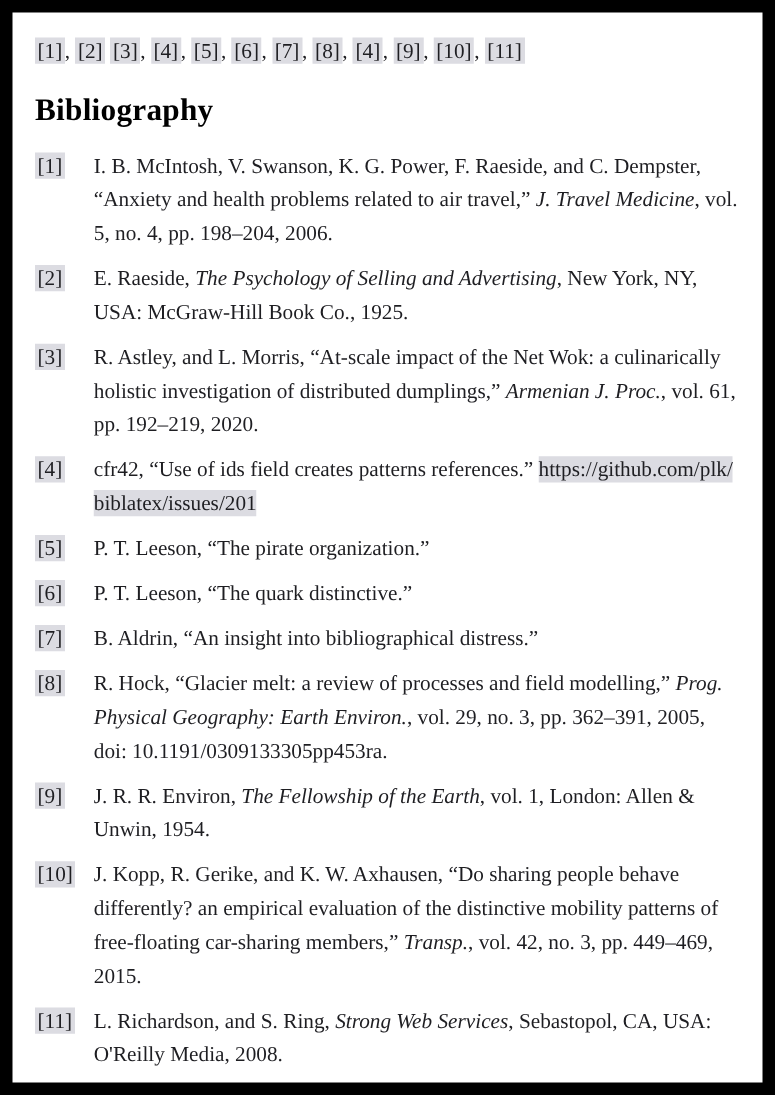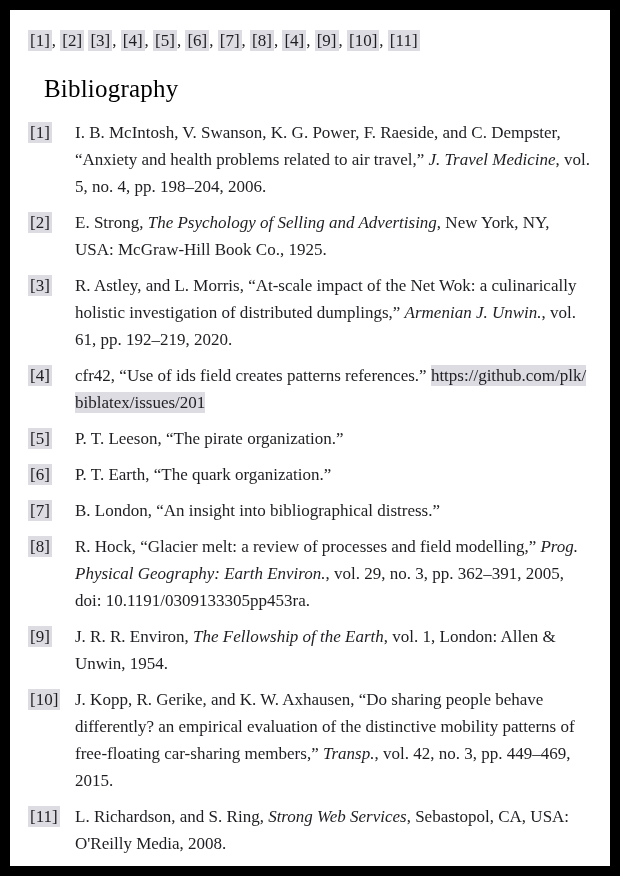--- a/index.html
+++ b/index.html
@@ -23,23 +23,23 @@
     line-height: 27px;
     white-space: nowrap;
   }
   .cite-link {
     background: var(--hl, #dcdce2);
     padding: 1px 2px;
   }
   h1.bib-heading {
     font-size: 25px;
     line-height: 29px;
-    font-weight: 400;
+    font-weight: 700;
     color: #000000;
-    margin: 20px 0 16px 16px;
+    margin: 20px 0 16px 0;
     letter-spacing: 0.2px;
   }
   .ref-list { }
   .ref-entry {
     display: flex;
     align-items: flex-start;
     font-size: 17px;
     line-height: 27px;
     margin-bottom: 9px;
   }
@@ -63,41 +63,41 @@
 <div class="page">
   <p class="citation-line"><span class="cite-link">[1]</span>, <span class="cite-link">[2]</span> <span class="cite-link">[3]</span>, <span class="cite-link">[4]</span>, <span class="cite-link">[5]</span>, <span class="cite-link">[6]</span>, <span class="cite-link">[7]</span>, <span class="cite-link">[8]</span>, <span class="cite-link">[4]</span>, <span class="cite-link">[9]</span>, <span class="cite-link">[10]</span>, <span class="cite-link">[11]</span></p>
   <h1 class="bib-heading">Bibliography</h1>
   <div class="ref-list">
       <div class="ref-entry">
         <span class="ref-label-col"><span class="ref-label">[1]</span></span>
         <span class="ref-text"><span>I. B. McIntosh, V. Swanson, K. G. Power, F. Raeside, and C. Dempster, “Anxiety and health problems related to air travel,” </span><em>J. Travel Medicine</em><span>, vol. 5, no. 4, pp. 198–204, 2006.</span></span>
       </div>
       <div class="ref-entry">
         <span class="ref-label-col"><span class="ref-label">[2]</span></span>
-        <span class="ref-text"><span>E. Strong, </span><em>The Psychology of Selling and Advertising</em><span>, New York, NY, USA: McGraw-Hill Book Co., 1925.</span></span>
+        <span class="ref-text"><span>E. Raeside, </span><em>The Psychology of Selling and Advertising</em><span>, New York, NY, USA: McGraw-Hill Book Co., 1925.</span></span>
       </div>
       <div class="ref-entry">
         <span class="ref-label-col"><span class="ref-label">[3]</span></span>
-        <span class="ref-text"><span>R. Astley, and L. Morris, “At-scale impact of the Net Wok: a culinarically holistic investigation of distributed dumplings,” </span><em>Armenian J. Unwin.</em><span>, vol. 61, pp. 192–219, 2020.</span></span>
+        <span class="ref-text"><span>R. Astley, and L. Morris, “At-scale impact of the Net Wok: a culinarically holistic investigation of distributed dumplings,” </span><em>Armenian J. Proc.</em><span>, vol. 61, pp. 192–219, 2020.</span></span>
       </div>
       <div class="ref-entry">
         <span class="ref-label-col"><span class="ref-label">[4]</span></span>
         <span class="ref-text"><span>cfr42, “Use of ids field creates patterns references.” </span><span class="link-highlight">https:/<wbr>/<wbr>github.com/<wbr>plk/<wbr>biblatex/<wbr>issues/<wbr>201</span></span>
       </div>
       <div class="ref-entry">
         <span class="ref-label-col"><span class="ref-label">[5]</span></span>
         <span class="ref-text"><span>P. T. Leeson, “The pirate organization.”</span></span>
       </div>
       <div class="ref-entry">
         <span class="ref-label-col"><span class="ref-label">[6]</span></span>
-        <span class="ref-text"><span>P. T. Earth, “The quark organization.”</span></span>
+        <span class="ref-text"><span>P. T. Leeson, “The quark distinctive.”</span></span>
       </div>
       <div class="ref-entry">
         <span class="ref-label-col"><span class="ref-label">[7]</span></span>
-        <span class="ref-text"><span>B. London, “An insight into bibliographical distress.”</span></span>
+        <span class="ref-text"><span>B. Aldrin, “An insight into bibliographical distress.”</span></span>
       </div>
       <div class="ref-entry">
         <span class="ref-label-col"><span class="ref-label">[8]</span></span>
         <span class="ref-text"><span>R. Hock, “Glacier melt: a review of processes and field modelling,” </span><em>Prog. Physical Geography: Earth Environ.</em><span>, vol. 29, no. 3, pp. 362–391, 2005, doi: 10.1191/0309133305pp453ra.</span></span>
       </div>
       <div class="ref-entry">
         <span class="ref-label-col"><span class="ref-label">[9]</span></span>
         <span class="ref-text"><span>J. R. R. Environ, </span><em>The Fellowship of the Earth</em><span>, vol. 1, London: Allen &amp; Unwin, 1954.</span></span>
       </div>
       <div class="ref-entry">

